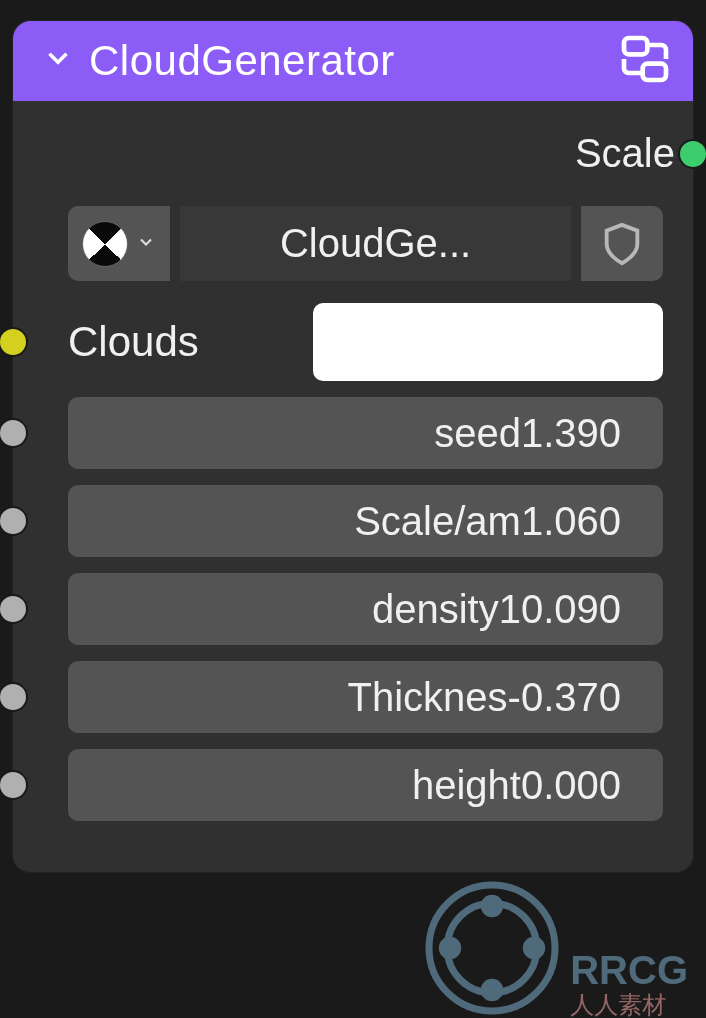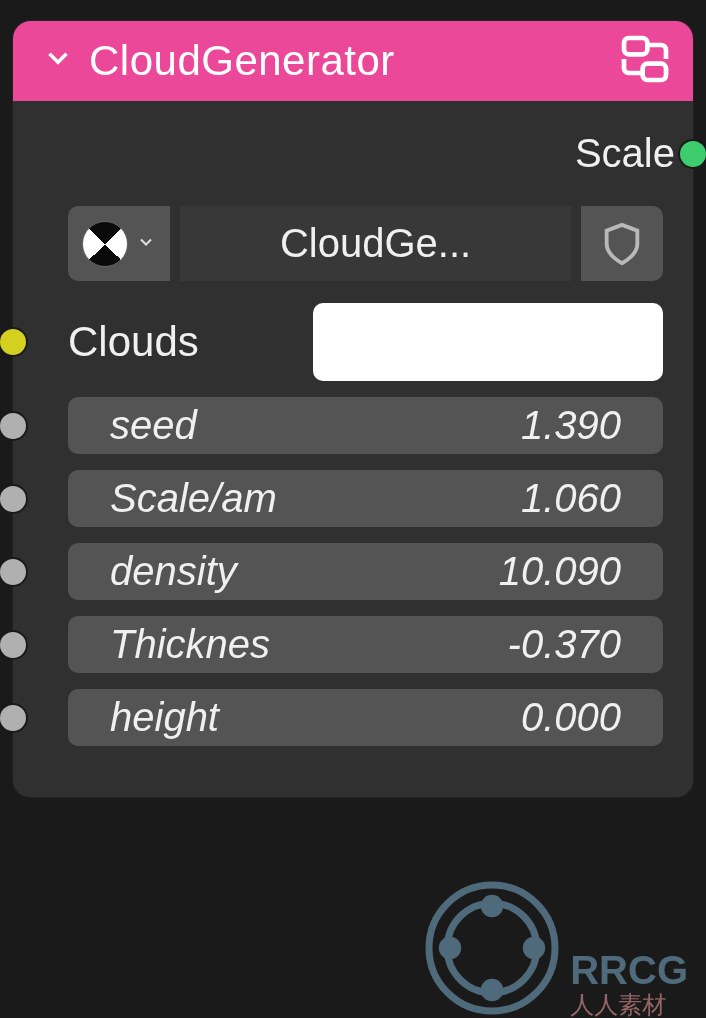--- a/index.html
+++ b/index.html
@@ -19,21 +19,21 @@
     
     .node {
       background: #303030;
       border-radius: 18px;
       overflow: visible;
       position: relative;
       border: 1px solid #222;
     }
     
     .node-header {
-      background: #ec4899;
+      background: #8b5cf6;
       border-radius: 18px 18px 0 0;
       padding: 12px 20px 12px 28px;
       display: flex;
       align-items: center;
       gap: 14px;
       height: 80px;
     }
     
     .chevron {
       color: #fff;
@@ -176,23 +176,22 @@
       max-width: 350px;
       margin-left: auto;
     }
     
     .param-field {
       background: #545454;
       border-radius: 10px;
       display: flex;
       align-items: center;
       padding: 0 42px;
-      height: 57px;
-      justify-content: space-between;
-      font-style: italic;
+      height: 72px;
+      justify-content: flex-end;
     }
     
     .param-label {
       font-size: 40px;
       color: #f0f0f0;
     }
     
     .param-value {
       font-size: 40px;
       color: #f0f0f0;

